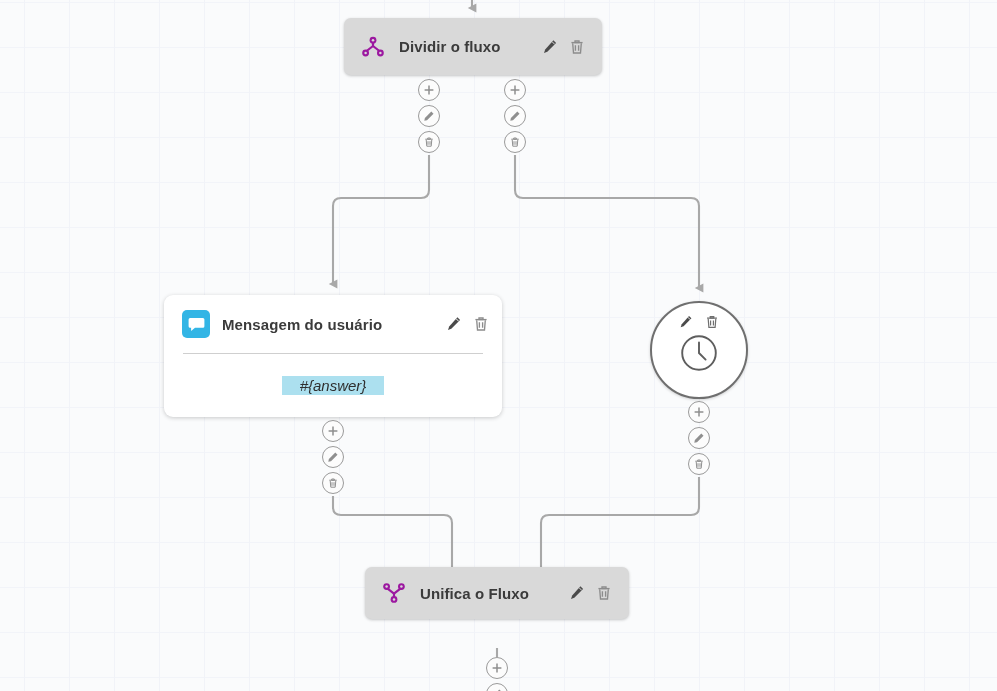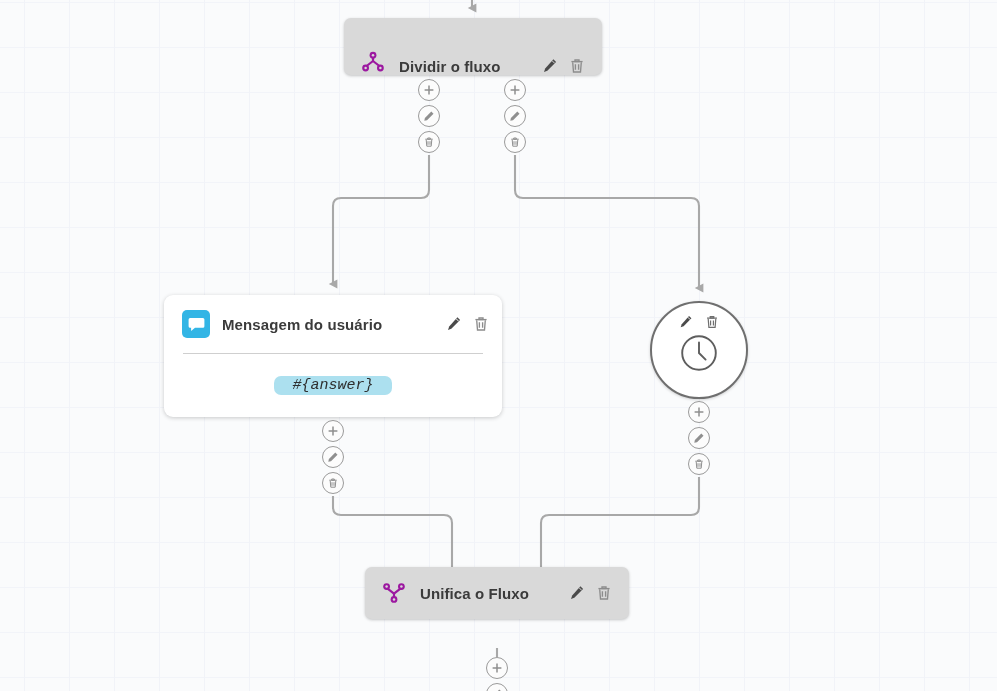--- a/index.html
+++ b/index.html
@@ -109,27 +109,26 @@
     background: #cfcfcf;
     margin: 0 19px;
   }
   .msg-body {
     height: 62px;
     display: flex;
     align-items: center;
     justify-content: center;
   }
   .msg-var {
-    font-family: Liberation Mono, monospace;
+    font-family: Liberation Sans, sans-serif;
     font-style: italic;
     font-size: 15px;
     color: #2e2e2e;
     background: #ace0ef;
     padding: 1px 18px;
-    border-radius: 7px;
   }
 
   
   #delay-node {
     width: 98px;
     height: 98px;
     border-radius: 50%;
     background: #ffffff;
     border: 2px solid #6f6f6f;
     box-sizing: border-box;
@@ -189,21 +188,21 @@
       <path d="M515,155 L515,190 Q515,198 523,198 L691,198 Q699,198 699,206 L699,288" marker-end="url(#arrow)"></path>
 
       <path d="M333,496 L333,507 Q333,515 341,515 L444,515 Q452,515 452,523 L452,586" marker-end="url(#arrow)"></path>
 
       <path d="M699,477 L699,507 Q699,515 691,515 L549,515 Q541,515 541,523 L541,586" marker-end="url(#arrow)"></path>
 
       <path d="M497,648 L497,657"></path>
     </g>
   </svg>
 
-  <div class="node node-gray" id="split-node" style="left:344px; top:18px; width:258px; height:57px;align-items:flex-end;">
+  <div class="node node-gray" id="split-node" style="left:344px; top:18px; width:258px; height:57px;">
     <span class="icon-btn" style="margin-right:13px;">
       <svg width="26" height="26" viewBox="0 0 26 26">
         <g stroke="#9c18a0" stroke-width="2.2" fill="none">
           <path d="M13,8.5 L13,12 M13,12 L6.6,17 M13,12 L19.4,17"></path>
         </g>
         <circle cx="13" cy="6.2" r="3.4" fill="#9c18a0"></circle>
         <circle cx="5.6" cy="19" r="3.4" fill="#9c18a0"></circle>
         <circle cx="20.4" cy="19" r="3.4" fill="#9c18a0"></circle>
         <circle cx="13" cy="6.2" r="1.25" fill="#d9d9d9"></circle>
         <circle cx="5.6" cy="19" r="1.25" fill="#d9d9d9"></circle>

